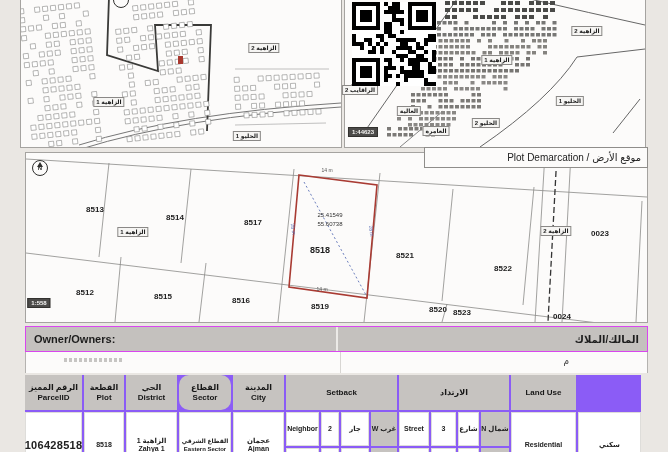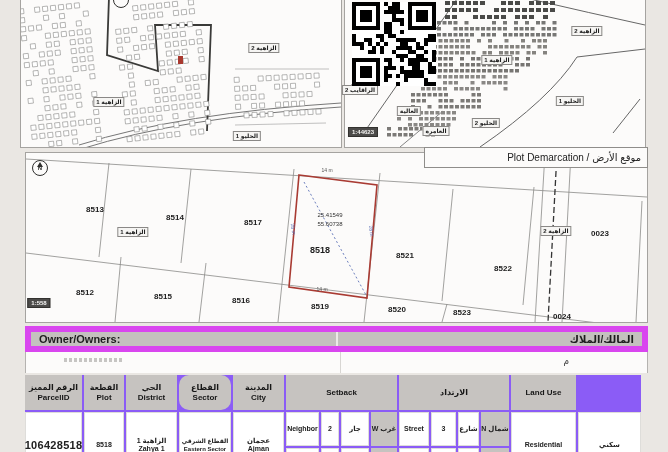--- a/index.html
+++ b/index.html
@@ -19,21 +19,21 @@
            font-size:6px;font-weight:bold;color:#2f2f2d;z-index:6;box-sizing:border-box;}
   .compass:before{content:"";position:absolute;top:1px;left:50%;transform:translateX(-50%);
            border-left:3px solid transparent;border-right:3px solid transparent;border-bottom:5px solid #2f2f2d;}
   .reddot{position:absolute;width:5px;height:8px;background:#a9392f;z-index:5;}
   
   #demarc-title{position:absolute;left:424px;top:147px;width:224px;height:21px;background:#fcfbfa;
            border:1px solid #8f8d8a;box-sizing:border-box;display:flex;align-items:center;justify-content:flex-end;
            padding-right:6px;font-size:10px;color:#222;z-index:7;}
   
   #owner-bar{position:absolute;left:25px;top:326px;width:623px;height:26px;background:#c4c1be;
-           border:6px solid #d946ef;box-sizing:border-box;display:flex;z-index:3;}
+           border:1px solid #d946ef;box-sizing:border-box;display:flex;z-index:3;}
   #owner-bar .half{flex:1;display:flex;align-items:center;padding:0 8px;}
   #owner-bar .divider{width:2px;background:#eceae7;}
   #owner-en{font-size:11px;font-weight:bold;color:#1d1d1d;}
   #owner-ar{font-size:10px;font-weight:bold;color:#1d1d1d;margin-left:auto;}
   #owner-strip{position:absolute;left:25px;top:352px;width:623px;height:21px;background:#fcfbfa;
            border-left:1px solid #b5b3b0;border-right:1px solid #b5b3b0;box-sizing:border-box;z-index:3;}
   #owner-strip .mid{position:absolute;left:314px;top:0;width:1px;height:100%;background:#d8d6d3;}
   #owner-scribble{position:absolute;left:38px;top:6px;width:60px;height:4px;opacity:.55;
            background:repeating-linear-gradient(90deg,#9a9895 0 3px,transparent 3px 5px);}
   #owner-val{position:absolute;right:78px;top:4px;font-size:9px;color:#444;}
@@ -815,21 +815,21 @@
   <div class="pnum" style="left:95px;top:209px;">8513</div>
   <div class="pnum" style="left:175px;top:217px;">8514</div>
   <div class="pnum" style="left:253px;top:222px;">8517</div>
   <div class="pnum" style="left:405px;top:255px;">8521</div>
   <div class="pnum" style="left:483px;top:268px;margin-left:20px;">8522</div>
   <div class="pnum" style="left:600px;top:233px;">0023</div>
   <div class="pnum" style="left:85px;top:292px;">8512</div>
   <div class="pnum" style="left:163px;top:296px;">8515</div>
   <div class="pnum" style="left:241px;top:300px;">8516</div>
   <div class="pnum" style="left:320px;top:306px;">8519</div>
-  <div class="pnum" style="left:375px;top:309px;padding-left:44px;">8520</div>
+  <div class="pnum" style="left:416px;top:309px;padding-left:44px;">8520</div>
   <div class="pnum" style="left:462px;top:312px;">8523</div>
   <div class="pnum" style="left:562px;top:316px;">0024</div>
 
   <div class="pnum" style="left:320px;top:250px;font-size:9px;">8518</div>
   <div class="coordtxt" style="left:330px;top:215px;">25.41549</div>
   <div class="coordtxt" style="left:330px;top:224px;">55.60738</div>
   <div class="tinytxt" style="left:327px;top:170px;">14 m</div>
   <div class="tinytxt" style="left:322px;top:289px;">14 m</div>
   <div class="bluedim" style="left:288px;top:226px;transform:rotate(80deg);">28 m</div>
   <div class="bluedim" style="left:366px;top:228px;transform:rotate(83deg);">28 m</div>

